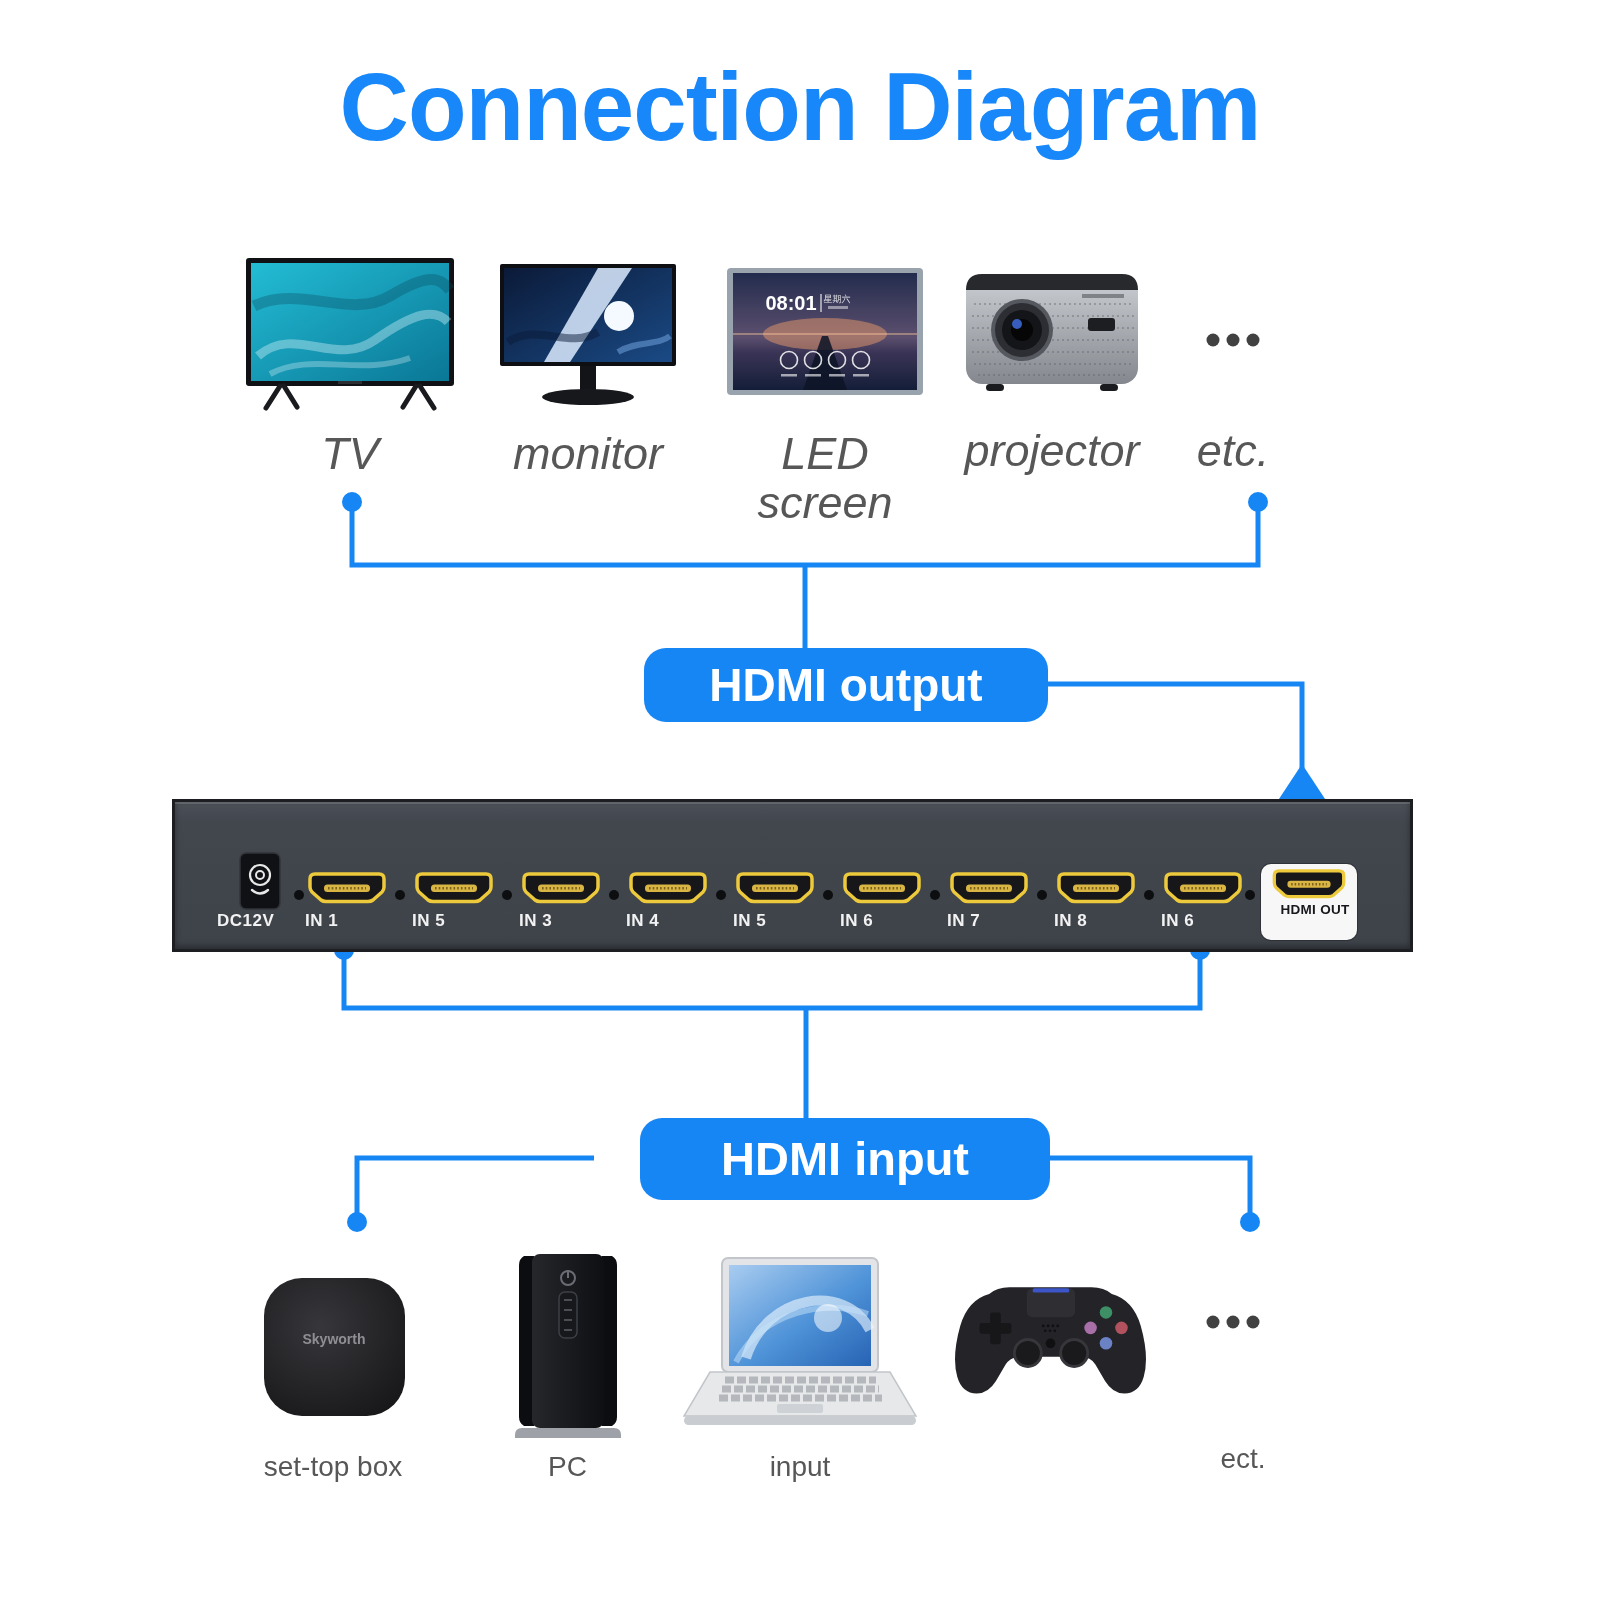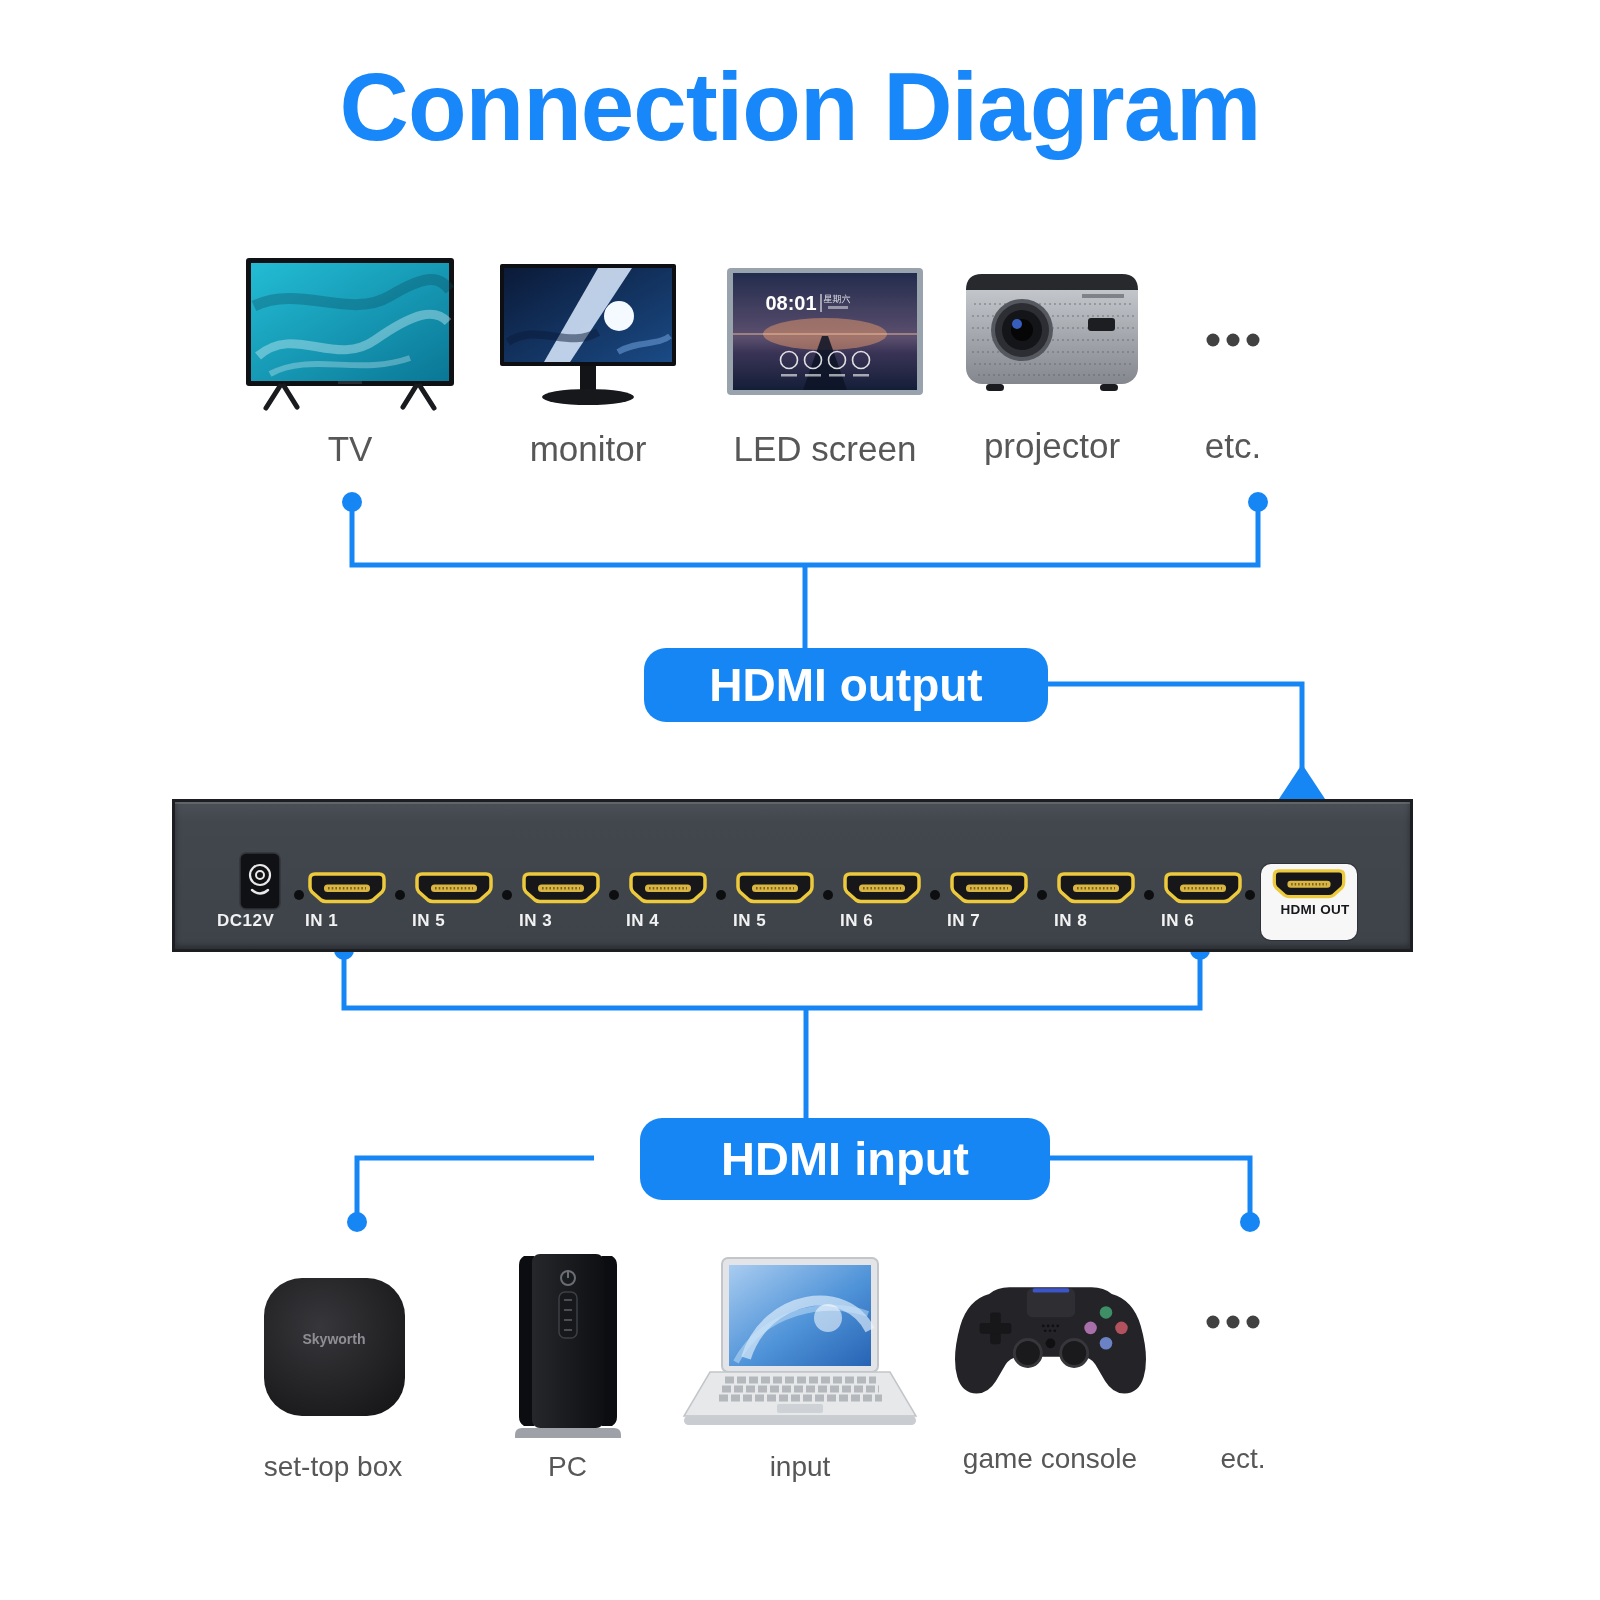--- a/index.html
+++ b/index.html
@@ -2,21 +2,21 @@
 <html style="--accent: #1786f5; --title-blue: #1787fa; --label-gray: #575757; --panel-border: #1c1e22;"><head>
 <meta charset="utf-8">
 <style>
   html,body{margin:0;padding:0;background:#fff;}
   .stage{position:relative;width:1436px;height:1600px;background:#ffffff;overflow:hidden;
          font-family:"Liberation Sans",sans-serif;}
   .page-title{position:absolute;left:0;top:52px;width:1600px;text-align:center;
               font-size:96px;font-weight:700;letter-spacing:-1px;color:var(--title-blue,#1787fa);}
   .icon-box{position:absolute;}
   .cap{position:absolute;text-align:center;color:var(--label-gray,#575757);font-size:28px;line-height:1.08;}
-  .cap.small{font-size:35px;}
+  .cap.small{font-size:45px;font-style:italic;}
   
   .overlay{position:absolute;left:0;top:0;width:1600px;height:1600px;pointer-events:none;}
   
   .group-btn{position:absolute;background:var(--accent,#1786f5);color:#fff;border-radius:22px;
              text-align:center;font-weight:600;margin-left:44px;}
   .btn-out{left:600px;top:648px;width:404px;height:74px;font-size:46px;line-height:74px;}
   .btn-in{left:596px;top:1118px;width:410px;height:82px;font-size:47px;line-height:82px;}
   
   .panel{position:absolute;left:172px;top:799px;width:1241px;height:153px;
          background:linear-gradient(180deg,#4b5058 0%,#42474e 14%,#3e434a 100%);
@@ -316,20 +316,19 @@
         <circle cx="95" cy="60" r="1.4"></circle>
         <circle cx="100" cy="60" r="1.4"></circle>
         <circle cx="105" cy="60" r="1.4"></circle>
       <circle cx="110" cy="60" r="1.4"></circle>
         <circle cx="97" cy="65" r="1.4"></circle>
         <circle cx="102" cy="65" r="1.4"></circle>
         <circle cx="107" cy="65" r="1.4"></circle>
       </g>
     <circle cx="102.5" cy="78" r="5" fill="#101013"></circle>
   </svg>
-  <div class="cap" style="left:955px;top:1444px;width:190px">game console</div>
 
   <svg class="icon-box" style="left:1205px;top:1312px" width="56" height="20" viewBox="0 0 56 20">
       <use href="#dots3"></use>
     </svg>
   <div class="cap" style="left:1188px;top:1444px;width:110px">ect.</div>
 
 </div>
 
 </body></html>

